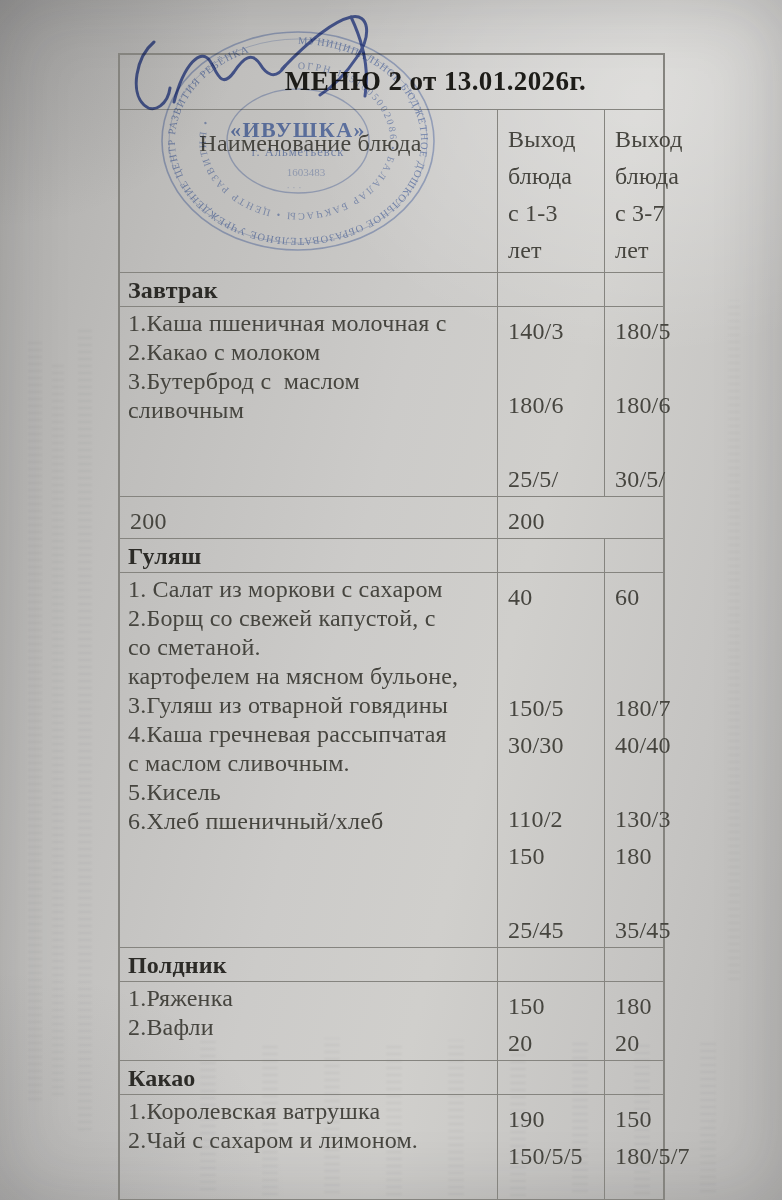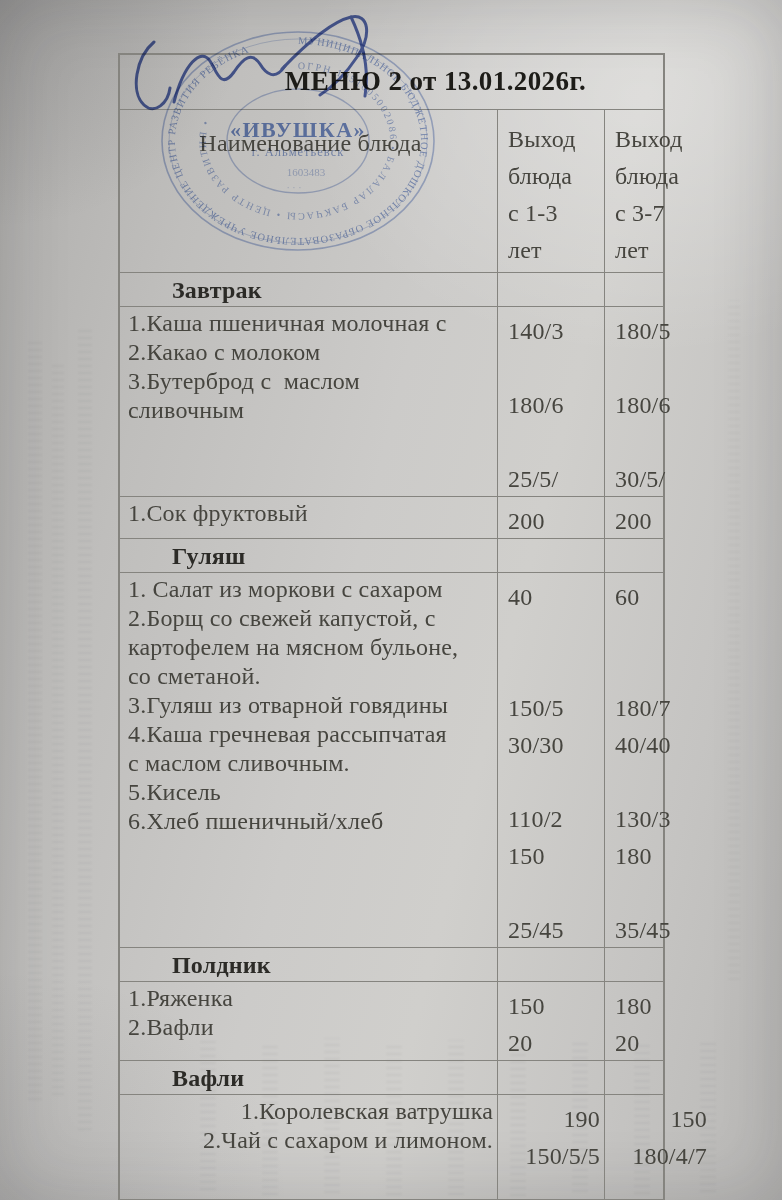--- a/index.html
+++ b/index.html
@@ -34,22 +34,22 @@
     font-weight:bold; font-size:27px; letter-spacing:.4px; color:var(--ink_title);
   }
   .line{
     line-height:29px; min-height:29px; font-size:24px; color:var(--ink);
     white-space:pre; letter-spacing:.2px;
   }
   .head-cell{padding-top:7px; padding-bottom:7px;}
   .name-head{text-align:center;margin-top:12px;}
   .num-cell .line{padding-left:2px;margin-top:8px;}
   .section-cell{padding-top:2px; padding-bottom:1px;}
-  .section-cell .line{font-weight:bold; color:var(--ink_bold); line-height:30px; min-height:30px;margin-left:44px;}
-  .items-last .cell{padding-bottom:28px;text-align:right;}
+  .section-cell .line{font-weight:bold; color:var(--ink_bold); line-height:30px; min-height:30px;}
+  .items-last .cell{padding-bottom:28px;}
   
   #stamp{position:absolute; left:156px; top:24px; mix-blend-mode:multiply; opacity:.85; filter:blur(.45px);}
   #signature{position:absolute; left:124px; top:2px; mix-blend-mode:multiply; opacity:.92; filter:blur(.35px);}
 </style>
 </head>
 <body>
 
 <div id="photo">
 
   <div class="ghost" style="left:28px;top:340px;height:760px;width:14px;"></div>
@@ -110,43 +110,40 @@
         </div>
         <div class="cell num-cell">
           <div class="line">180/5</div>
           <div class="line"></div>
           <div class="line">180/6</div>
           <div class="line"></div>
           <div class="line">30/5/</div>
         </div>
       </div>
       <div class="row">
-        <div class="cell">
-          <div class="line">1.Сок фруктовый</div>
-        </div>
         <div class="cell num-cell">
           <div class="line">200</div>
         </div>
         <div class="cell num-cell">
           <div class="line">200</div>
         </div>
       </div>
       <div class="row">
         <div class="cell section-cell">
           <div class="line">Гуляш</div>
         </div>
         <div class="cell"></div>
         <div class="cell"></div>
       </div>
       <div class="row">
         <div class="cell">
           <div class="line">1. Салат из моркови с сахаром</div>
           <div class="line">2.Борщ со свежей капустой, с</div>
+          <div class="line">со сметаной.</div>
           <div class="line">картофелем на мясном бульоне,</div>
-          <div class="line">со сметаной.</div>
           <div class="line">3.Гуляш из отварной говядины</div>
           <div class="line">4.Каша гречневая рассыпчатая</div>
           <div class="line">с маслом сливочным.</div>
           <div class="line">5.Кисель</div>
           <div class="line">6.Хлеб пшеничный/хлеб</div>
         </div>
         <div class="cell num-cell">
           <div class="line">40</div>
           <div class="line"></div>
           <div class="line"></div>
@@ -187,37 +184,37 @@
           <div class="line">150</div>
           <div class="line">20</div>
         </div>
         <div class="cell num-cell">
           <div class="line">180</div>
           <div class="line">20</div>
         </div>
       </div>
       <div class="row">
         <div class="cell section-cell">
-          <div class="line">Вафли</div>
+          <div class="line">Какао</div>
         </div>
         <div class="cell"></div>
         <div class="cell"></div>
       </div>
       <div class="row items-last">
         <div class="cell">
           <div class="line">1.Королевская ватрушка</div>
           <div class="line">2.Чай с сахаром и лимоном.</div>
         </div>
         <div class="cell num-cell">
           <div class="line">190</div>
           <div class="line">150/5/5</div>
         </div>
         <div class="cell num-cell">
           <div class="line">150</div>
-          <div class="line">180/4/7</div>
+          <div class="line">180/5/7</div>
         </div>
       </div>
     </div>
 
   <svg id="stamp" width="285" height="235" viewBox="0 0 285 235">
     <g fill="none" stroke="#5b7ac2">
       <ellipse cx="142" cy="117" rx="136" ry="109" stroke-width="1.6" opacity=".55"></ellipse>
       <ellipse cx="142" cy="117" rx="129" ry="102" stroke-width="1" opacity=".35"></ellipse>
       <ellipse cx="142" cy="117" rx="71" ry="52" stroke-width="1.4" opacity=".5"></ellipse>
     </g>

